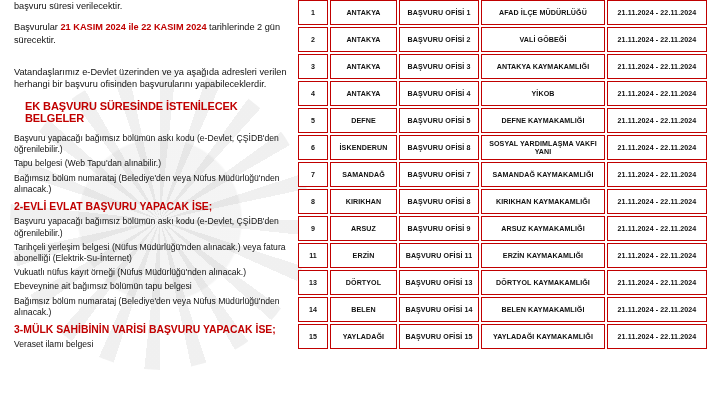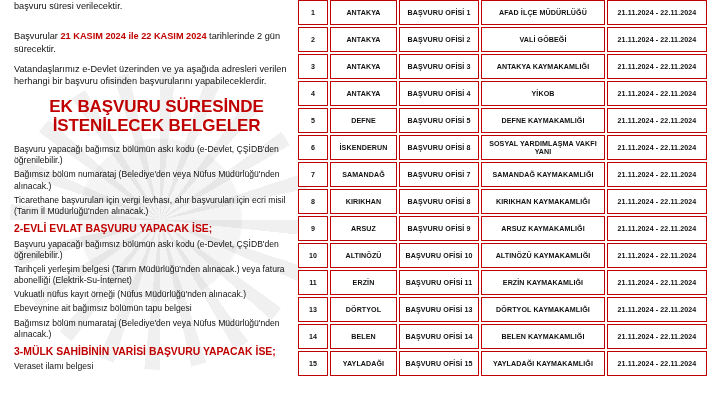--- a/index.html
+++ b/index.html
@@ -66,32 +66,31 @@
     padding: 0 8px 0 14px;
     box-sizing: border-box;
   }
 
   .p {
     font-size: 9.2px;
     line-height: 1.34;
     margin: 0 0 9px 0;
     color: #111111;
   }
-  .p.tight { margin-bottom: 8px; }
+  .p.tight { margin-bottom: 20px; }
 
   .red-bold { color: #c00000; font-weight: bold; }
 
   .section-title {
     color: #c00000;
     font-weight: bold;
-    font-size: 17px;
+    font-size: 11px;
     line-height: 1.16;
     margin: 4px 0 8px 11px;
     letter-spacing: -0.1px;
-    text-align: center;
   }
 
   .sub-title {
     color: #c00000;
     font-weight: bold;
     font-size: 10.4px;
     line-height: 1.2;
     margin: 6px 0 3px 0;
   }
 
@@ -103,21 +102,21 @@
   .bullets li {
     font-size: 8.6px;
     line-height: 1.3;
     margin-bottom: 3px;
     color: #111111;
   }
 
   .top-line {
     font-size: 9.2px;
     line-height: 1.34;
-    margin: 0 0 18px 0;
+    margin: 0 0 9px 0;
     color: #111111;
   }
 
   
   .right-col {
     position: relative;
     z-index: 1;
     flex: 1;
     padding: 0 6px 0 0;
     box-sizing: border-box;
@@ -169,28 +168,28 @@
       <span>Başvurular </span><span class="red-bold">21 KASIM 2024 ile 22 KASIM 2024</span><span> tarihlerinde 2 gün sürecektir.</span>
     </div>
 
     <div class="p">Vatandaşlarımız e-Devlet üzerinden ve ya aşağıda adresleri verilen herhangi bir başvuru ofisinden başvurularını yapabileceklerdir.</div>
 
 
     <div class="section-title">EK BAŞVURU SÜRESİNDE İSTENİLECEK BELGELER</div>
 
     <ul class="bullets">
       <li>Başvuru yapacağı bağımsız bölümün askı kodu (e-Devlet, ÇŞİDB'den öğrenilebilir.)</li>
+      <li>Tapu belgesi (Web Tapu'dan alınabilir.)</li>
       <li>Bağımsız bölüm numarataj (Belediye'den veya Nüfus Müdürlüğü'nden alınacak.)</li>
-      <li>Ticarethane başvuruları için vergi levhası, ahır başvuruları için ecri misil (Tarım İl Müdürlüğü'nden alınacak.)</li>
     </ul>
 
     <div class="sub-title">2-EVLİ EVLAT BAŞVURU YAPACAK İSE;</div>
     <ul class="bullets">
       <li>Başvuru yapacağı bağımsız bölümün askı kodu (e-Devlet, ÇŞİDB'den öğrenilebilir.)</li>
-      <li>Tarihçeli yerleşim belgesi (Tarım Müdürlüğü'nden alınacak.) veya fatura abonelliği (Elektrik-Su-İnternet)</li>
+      <li>Tarihçeli yerleşim belgesi (Nüfus Müdürlüğü'nden alınacak.) veya fatura abonelliği (Elektrik-Su-İnternet)</li>
       <li>Vukuatlı nüfus kayıt örneği (Nüfus Müdürlüğü'nden alınacak.)</li>
       <li>Ebeveynine ait bağımsız bölümün tapu belgesi</li>
       <li>Bağımsız bölüm numarataj (Belediye'den veya Nüfus Müdürlüğü'nden alınacak.)</li>
     </ul>
 
     <div class="sub-title">3-MÜLK SAHİBİNİN VARİSİ BAŞVURU YAPACAK İSE;</div>
     <ul class="bullets">
       <li>Veraset ilamı belgesi</li>
 
     </ul>
@@ -253,27 +252,20 @@
           <td class="col-district">KIRIKHAN</td>
           <td class="col-office">BAŞVURU OFİSİ 8</td>
           <td class="col-place">KIRIKHAN KAYMAKAMLIĞI</td>
           <td class="col-dates">21.11.2024 - 22.11.2024</td>
         </tr>
         <tr>
           <td class="col-no">9</td>
           <td class="col-district">ARSUZ</td>
           <td class="col-office">BAŞVURU OFİSİ 9</td>
           <td class="col-place">ARSUZ KAYMAKAMLIĞI</td>
-          <td class="col-dates">21.11.2024 - 22.11.2024</td>
-        </tr>
-        <tr>
-          <td class="col-no">10</td>
-          <td class="col-district">ALTINÖZÜ</td>
-          <td class="col-office">BAŞVURU OFİSİ 10</td>
-          <td class="col-place">ALTINÖZÜ KAYMAKAMLIĞI</td>
           <td class="col-dates">21.11.2024 - 22.11.2024</td>
         </tr>
         <tr>
           <td class="col-no">11</td>
           <td class="col-district">ERZİN</td>
           <td class="col-office">BAŞVURU OFİSİ 11</td>
           <td class="col-place">ERZİN KAYMAKAMLIĞI</td>
           <td class="col-dates">21.11.2024 - 22.11.2024</td>
         </tr>
         <tr>

